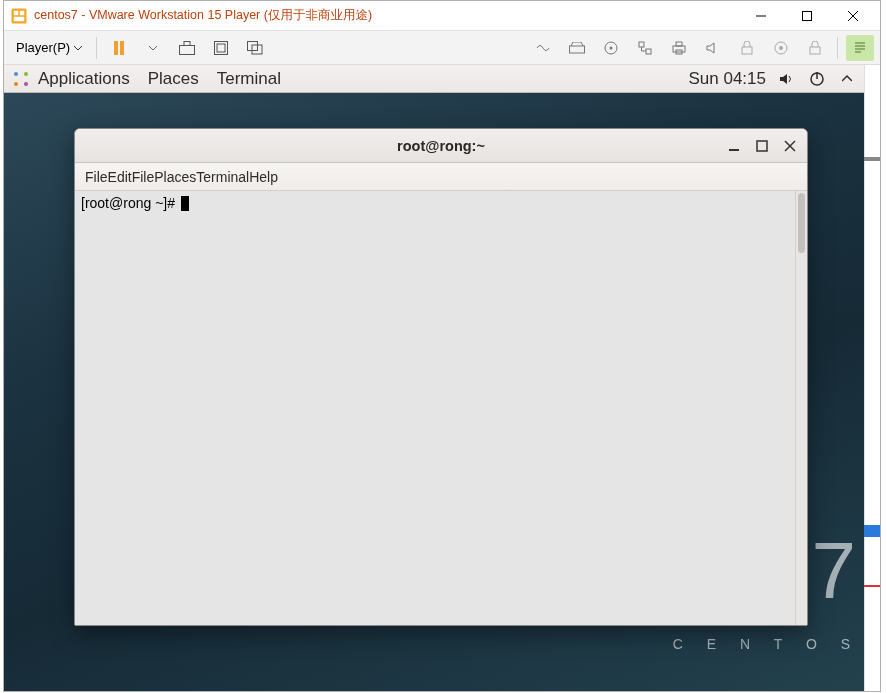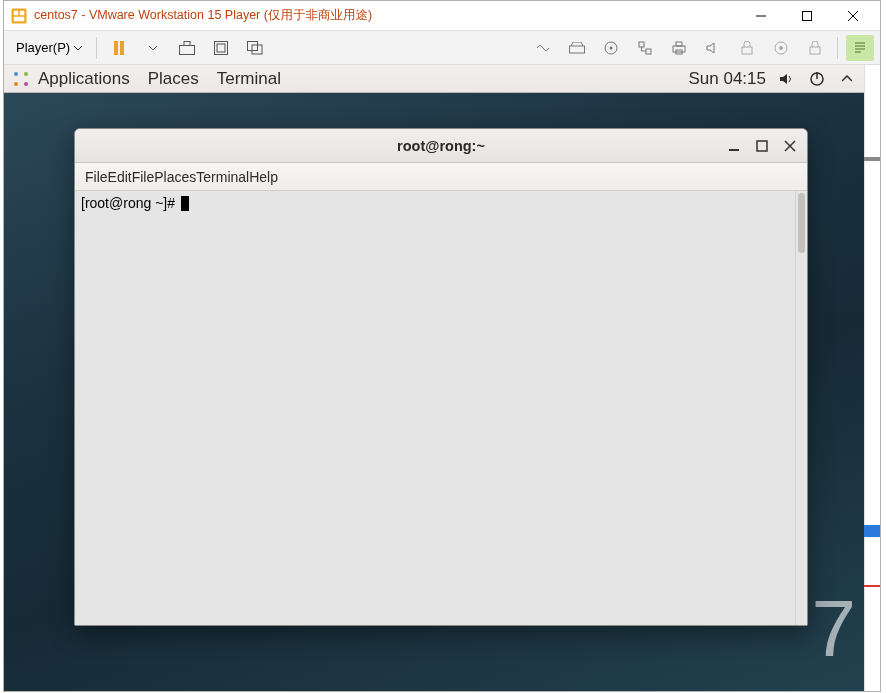--- a/index.html
+++ b/index.html
@@ -228,20 +228,21 @@
         <span class="gnome-ic">
             <svg width="10" height="10" viewBox="0 0 10 10">
               <path d="M0 7 L5 2 L10 7" fill="none" stroke="#2c2c2c" stroke-width="1.5"></path>
             </svg>
           </span>
       </div>
     </div>
 
     <div class="centos-wm">
       <span class="big7">7</span>
+      <span class="word">C E N T O S</span>
     </div>
 
 
   </div>
 </div>
 
 <div class="term">
   <div class="term-titlebar">
     <span class="term-title">root@rong:~</span>
     <div class="term-winbtns">

